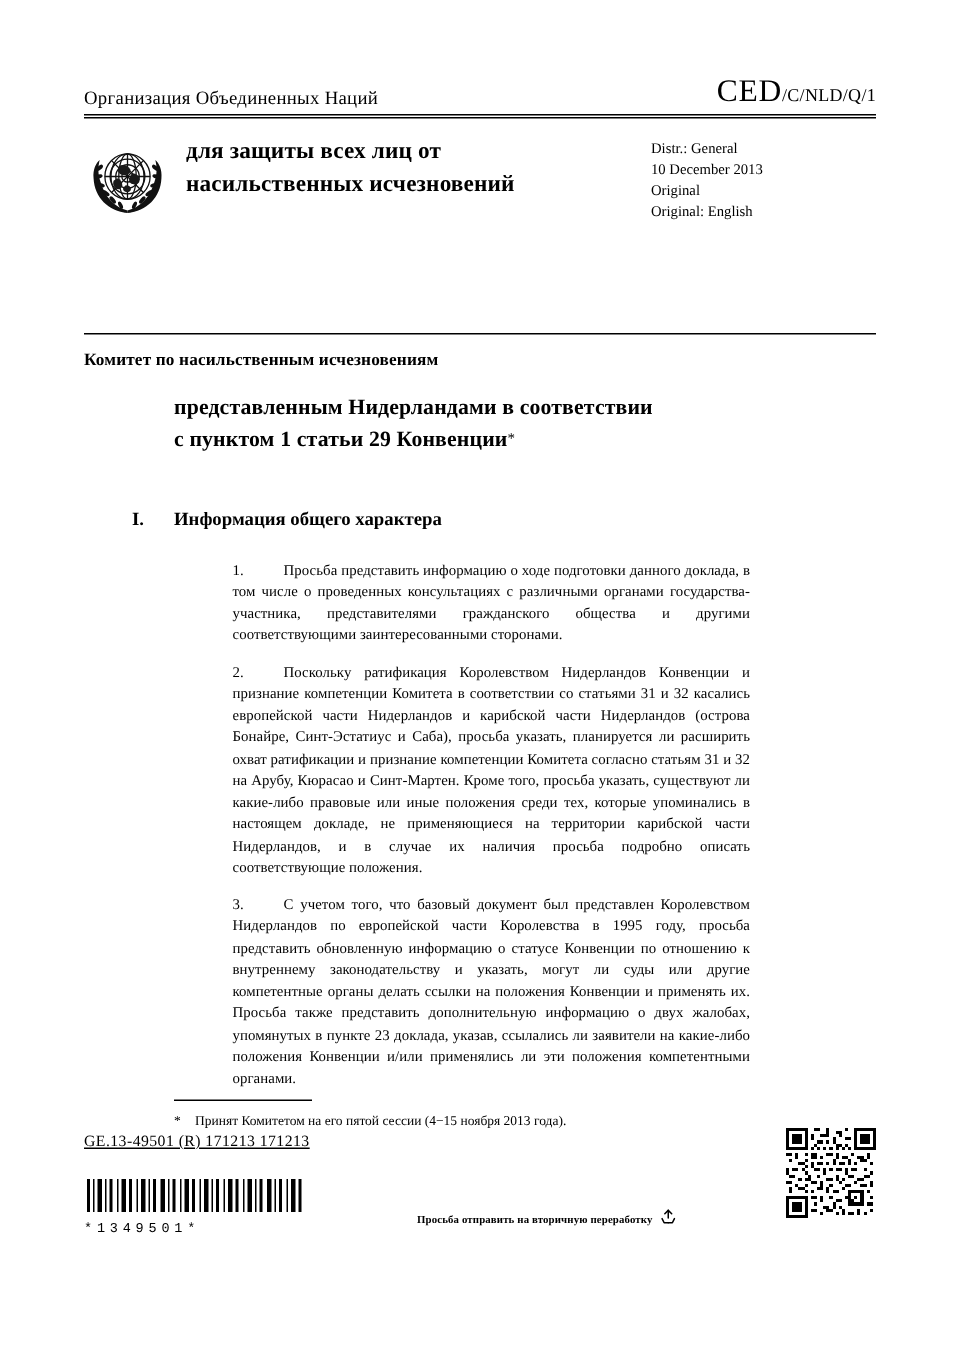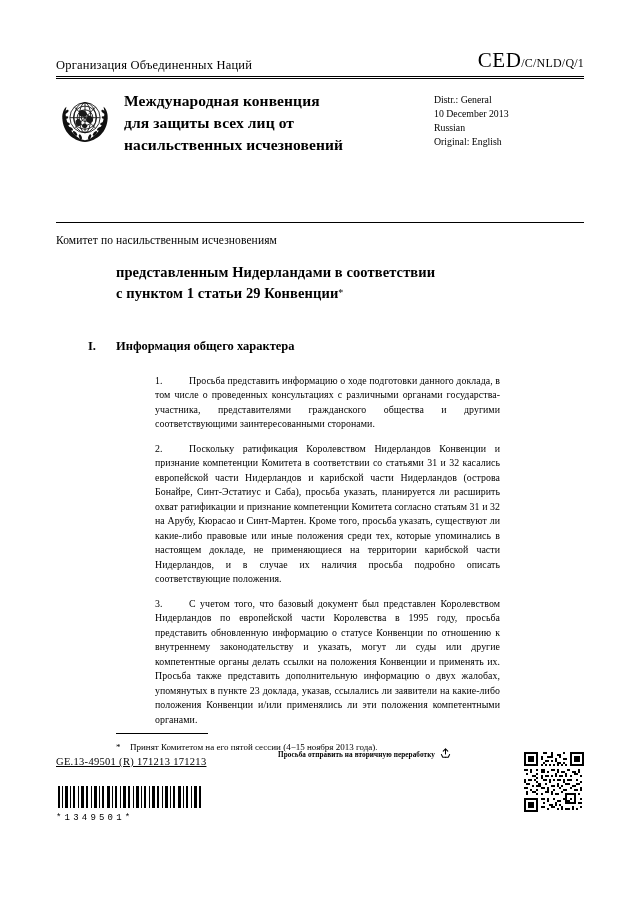--- a/index.html
+++ b/index.html
@@ -107,21 +107,21 @@
     width: 528px;
     border-top: 1.6px solid #000;
   }
 
   
   .committee {
     position: absolute;
     left: 56px;
     top: 234px;
     font-size: 11.5px;
-    font-weight: normal;
+    font-weight: bold;
     letter-spacing: 0.1px;
   }
 
   .doc-title {
     position: absolute;
     left: 116px;
     top: 262px;
     width: 400px;
     font-size: 14.5px;
     font-weight: bold;
@@ -217,21 +217,21 @@
     font-family: "Liberation Mono", "DejaVu Sans Mono", monospace;
     font-size: 9px;
     letter-spacing: 3.2px;
     text-align: left;
     margin-top: 1px;
     width: 148px;
   }
   .recycle-line {
     position: absolute;
     left: 278px;
-    top: 748px;
+    top: 806px;
     display: flex;
     align-items: center;
     gap: 5px;
     font-size: 7.2px;
     font-weight: bold;
     letter-spacing: 0.1px;
     white-space: nowrap;
   }
   .qr-wrap {
     position: absolute;
@@ -297,29 +297,28 @@
             <ellipse cx="81" cy="56" rx="5" ry="2.3" transform="rotate(-14 81 56)"></ellipse>
             <ellipse cx="75" cy="65" rx="5" ry="2.3" transform="rotate(-34 75 65)"></ellipse>
             <ellipse cx="67" cy="73" rx="5" ry="2.3" transform="rotate(-50 67 73)"></ellipse>
             <ellipse cx="58" cy="79" rx="4.6" ry="2.2" transform="rotate(-64 58 79)"></ellipse>
           </g>
           <path d="M44 86 q6 3 12 0 q-6 4 -12 0 z" fill="#111"></path>
         </svg>
       </div>
 
       <div class="conv-title">
-        <div>Международная конвенция</div>
         <div>для защиты всех лиц от</div>
         <div>насильственных исчезновений</div>
       </div>
 
       <div class="distr-block">
         <div>Distr.: General</div>
         <div>10 December 2013</div>
-        <div>Russian</div>
+        <div>Original</div>
         <div>Original: English</div>
       </div>
 
     </div>
   </div>
 
   <div class="mid-rule"></div>
 
   <div class="committee">Комитет по насильственным исчезновениям</div>
 

